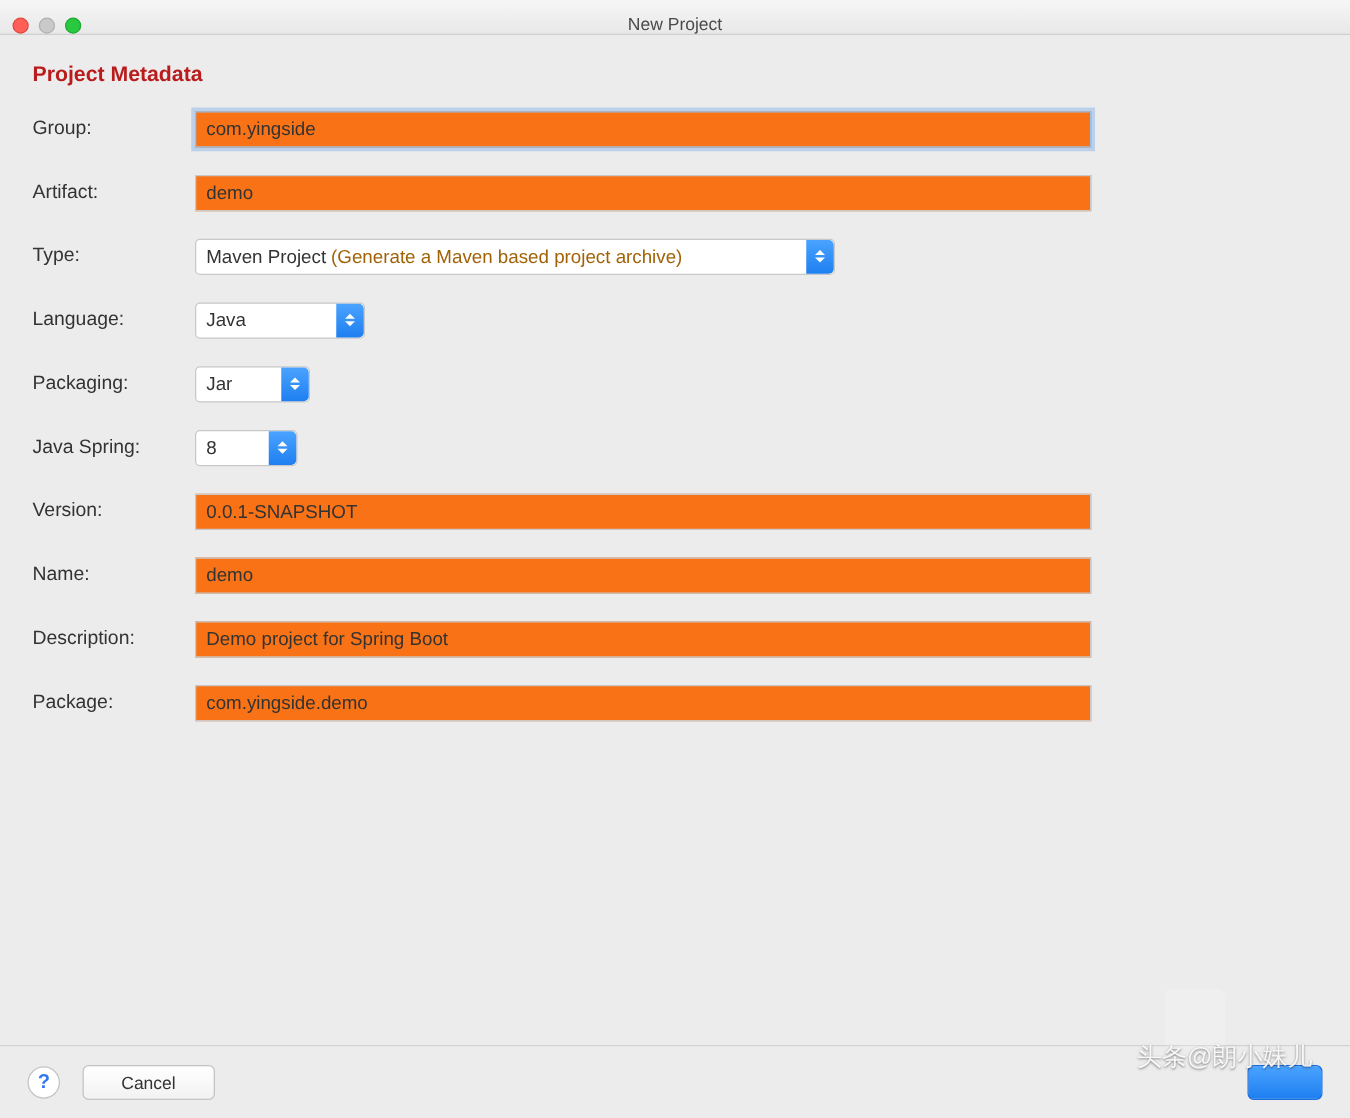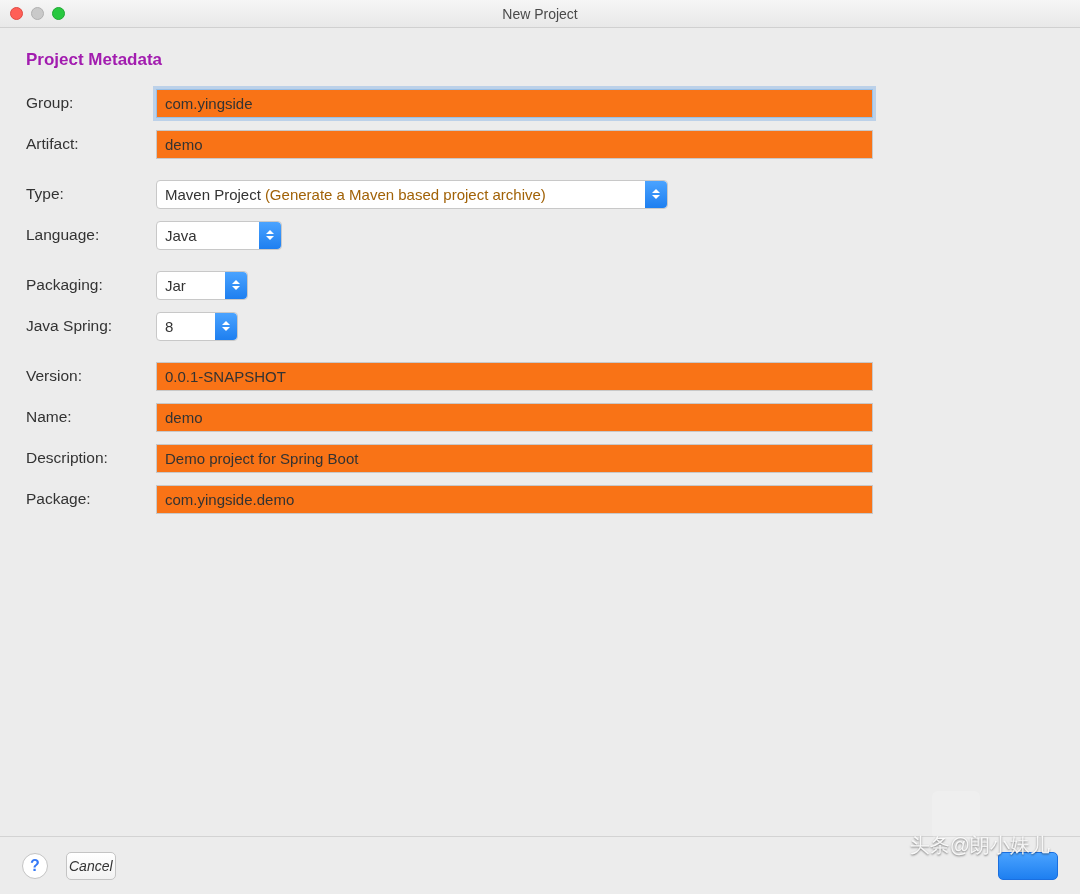--- a/index.html
+++ b/index.html
@@ -14,21 +14,21 @@
       height: 894px;
       overflow: hidden;
       font-size: 16px;
       color: #333;
     }
     .titlebar {
       height: 28px;
       background: linear-gradient(to bottom, #f6f6f6, #e8e8e8);
       border-bottom: 1px solid #d0d0d0;
       display: flex;
-      align-items: center;
+      align-items: flex-end;
       position: relative;
       padding: 0 10px;
     }
     .traffic-lights {
       display: flex;
       gap: 8px;
       align-items: center;
     }
     .traffic-light {
       width: 13px;
@@ -45,26 +45,26 @@
       font-size: 14px;
       color: #4a4a4a;
     }
     .content {
       padding: 22px 26px;
     }
     .section-title {
       font-size: 17px;
       font-weight: 600;
       margin-bottom: 18px;
-      color: #a21caf;
+      color: #b91c1c;
     }
     .form-row {
       display: flex;
       align-items: center;
-      margin-bottom: 11px;
+      margin-bottom: 21px;
       min-height: 30px;
     }
     .form-row.gap-top {
       margin-top: 20px;
     }
     .form-label {
       width: 130px;
       flex-shrink: 0;
       color: #333;
       font-size: 15.5px;
@@ -158,29 +158,28 @@
       font-size: 16px;
       font-weight: 600;
       display: flex;
       align-items: center;
       justify-content: center;
       cursor: pointer;
       margin-right: 18px;
     }
     .btn {
       height: 28px;
-      padding: 0 2px;
+      padding: 0 30px;
       border-radius: 5px;
       background: linear-gradient(to bottom, #ffffff, #f2f2f2);
       border: 1px solid #c4c4c4;
       font-size: 14px;
       color: #333;
       cursor: pointer;
       font-family: inherit;
-      font-style: italic;
     }
     .footer-right {
       margin-left: auto;
       display: flex;
       align-items: center;
       gap: 8px;
     }
     .btn-primary {
       width: 60px;
       height: 28px;
@@ -239,21 +238,21 @@
     <div class="form-label">Type:</div>
     <div class="select-wrap" style="width:512px;">
       <span class="select-text">Maven Project</span>
       <span class="hint">(Generate a Maven based project archive)</span>
       <span class="select-arrow"></span>
     </div>
   </div>
 
   <div class="form-row">
     <div class="form-label">Language:</div>
-    <div class="select-wrap" style="width:126px;">
+    <div class="select-wrap" style="width:136px;">
       <span class="select-text">Java</span>
       <span class="select-arrow"></span>
     </div>
   </div>
 
   <div class="form-row gap-top">
     <div class="form-label">Packaging:</div>
     <div class="select-wrap" style="width:92px;">
       <span class="select-text">Jar</span>
       <span class="select-arrow"></span>

